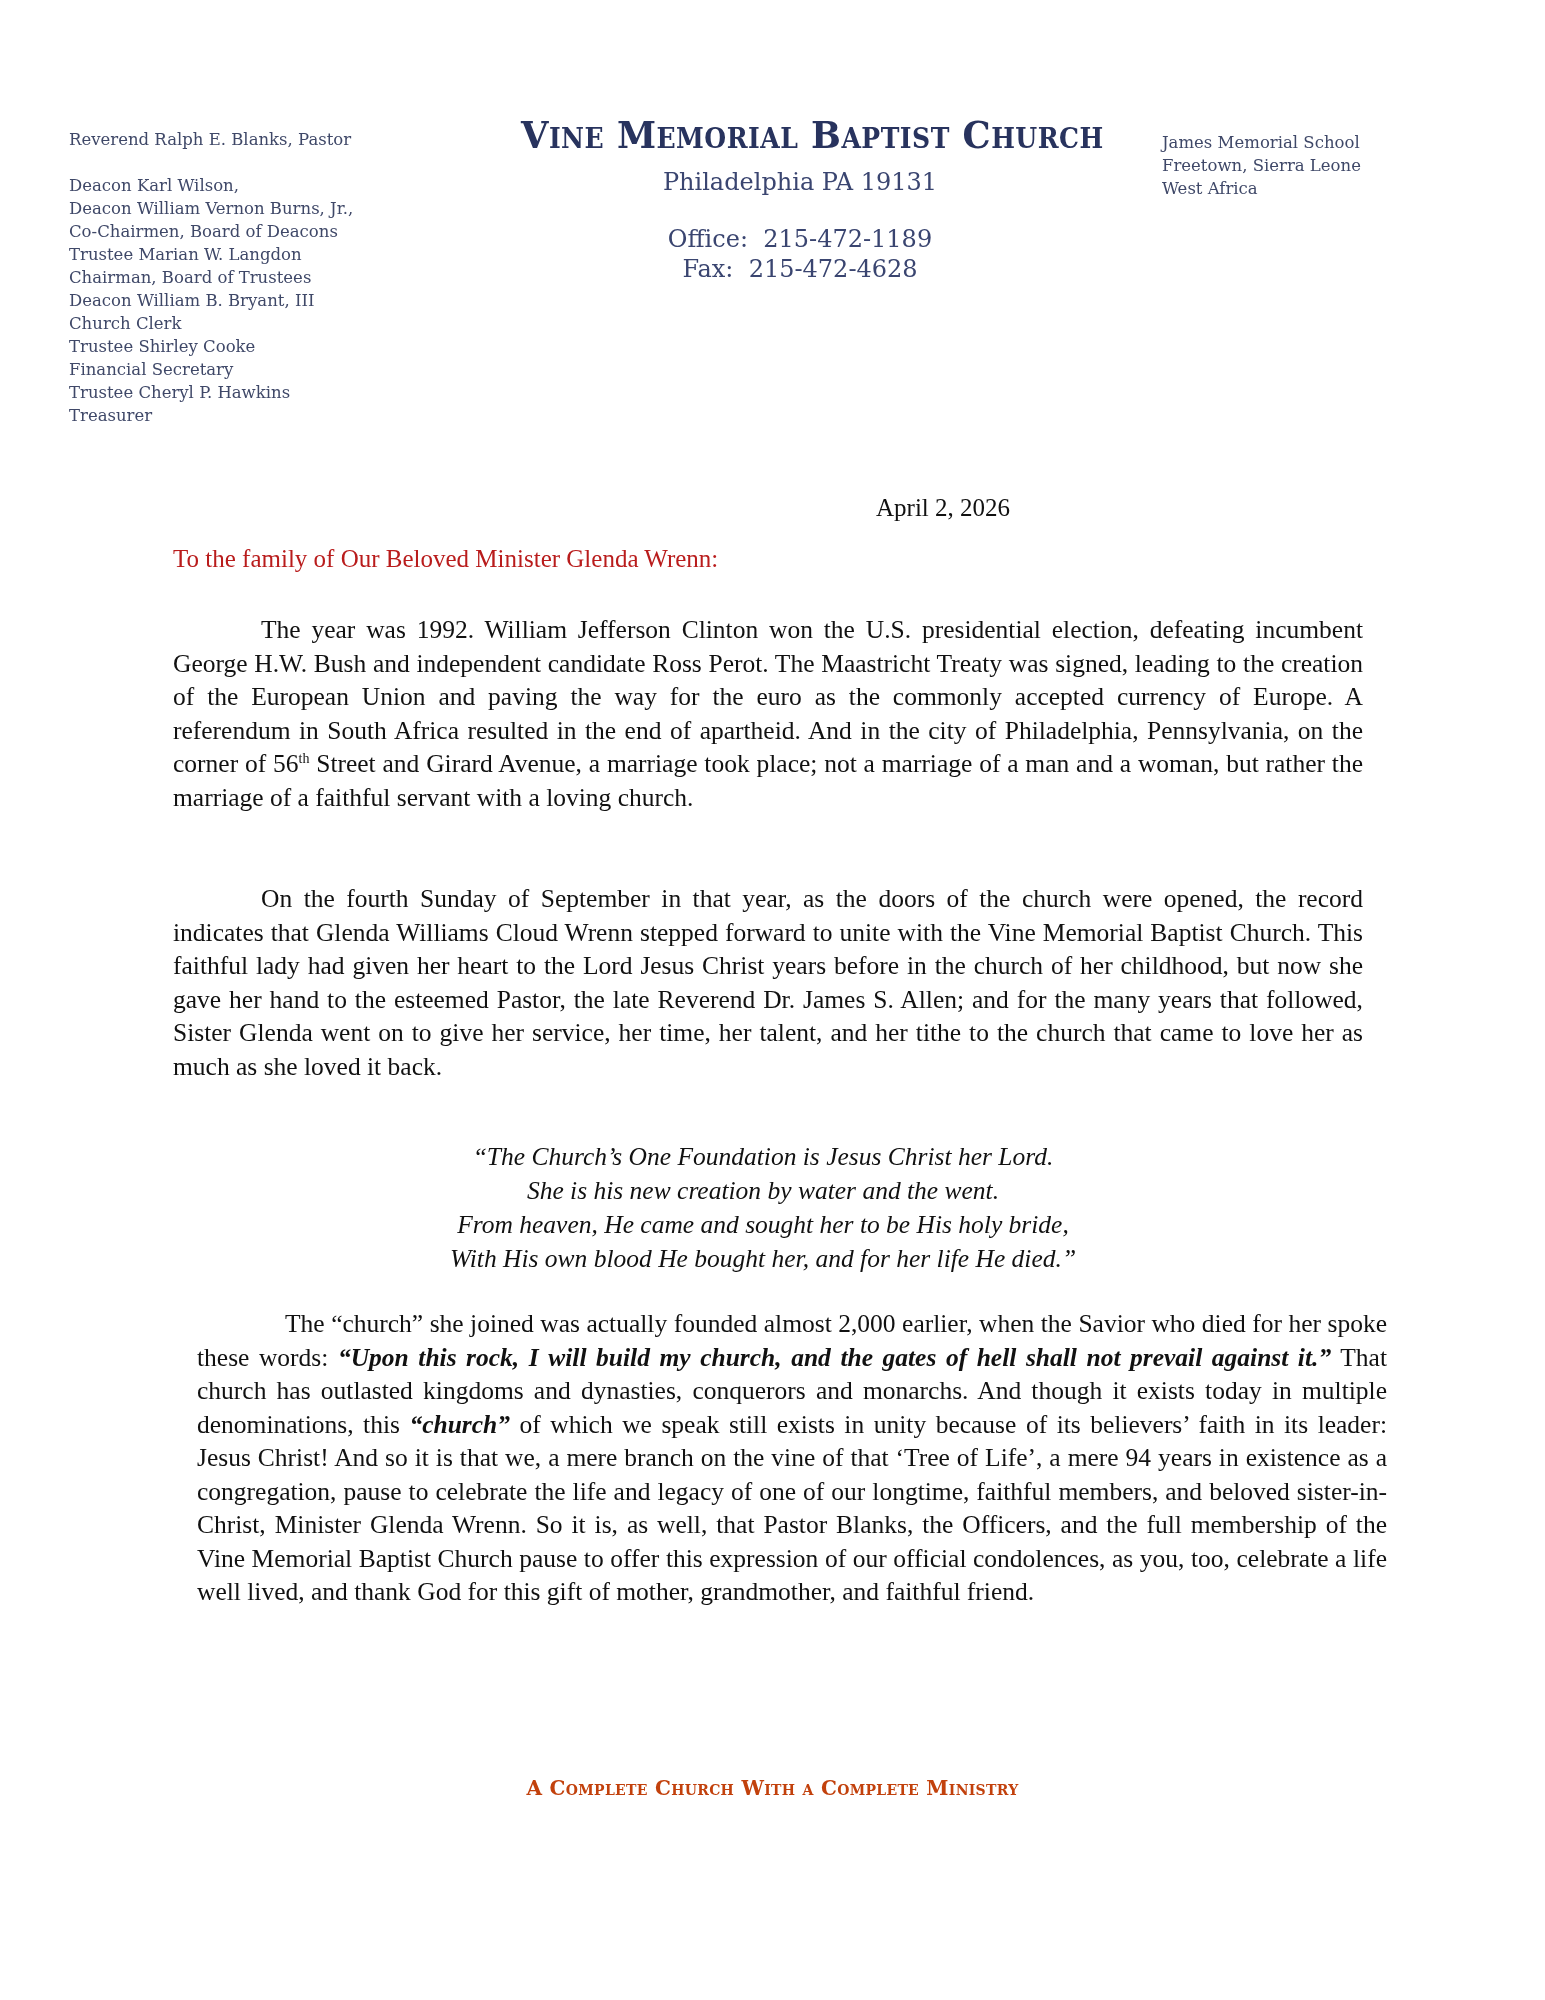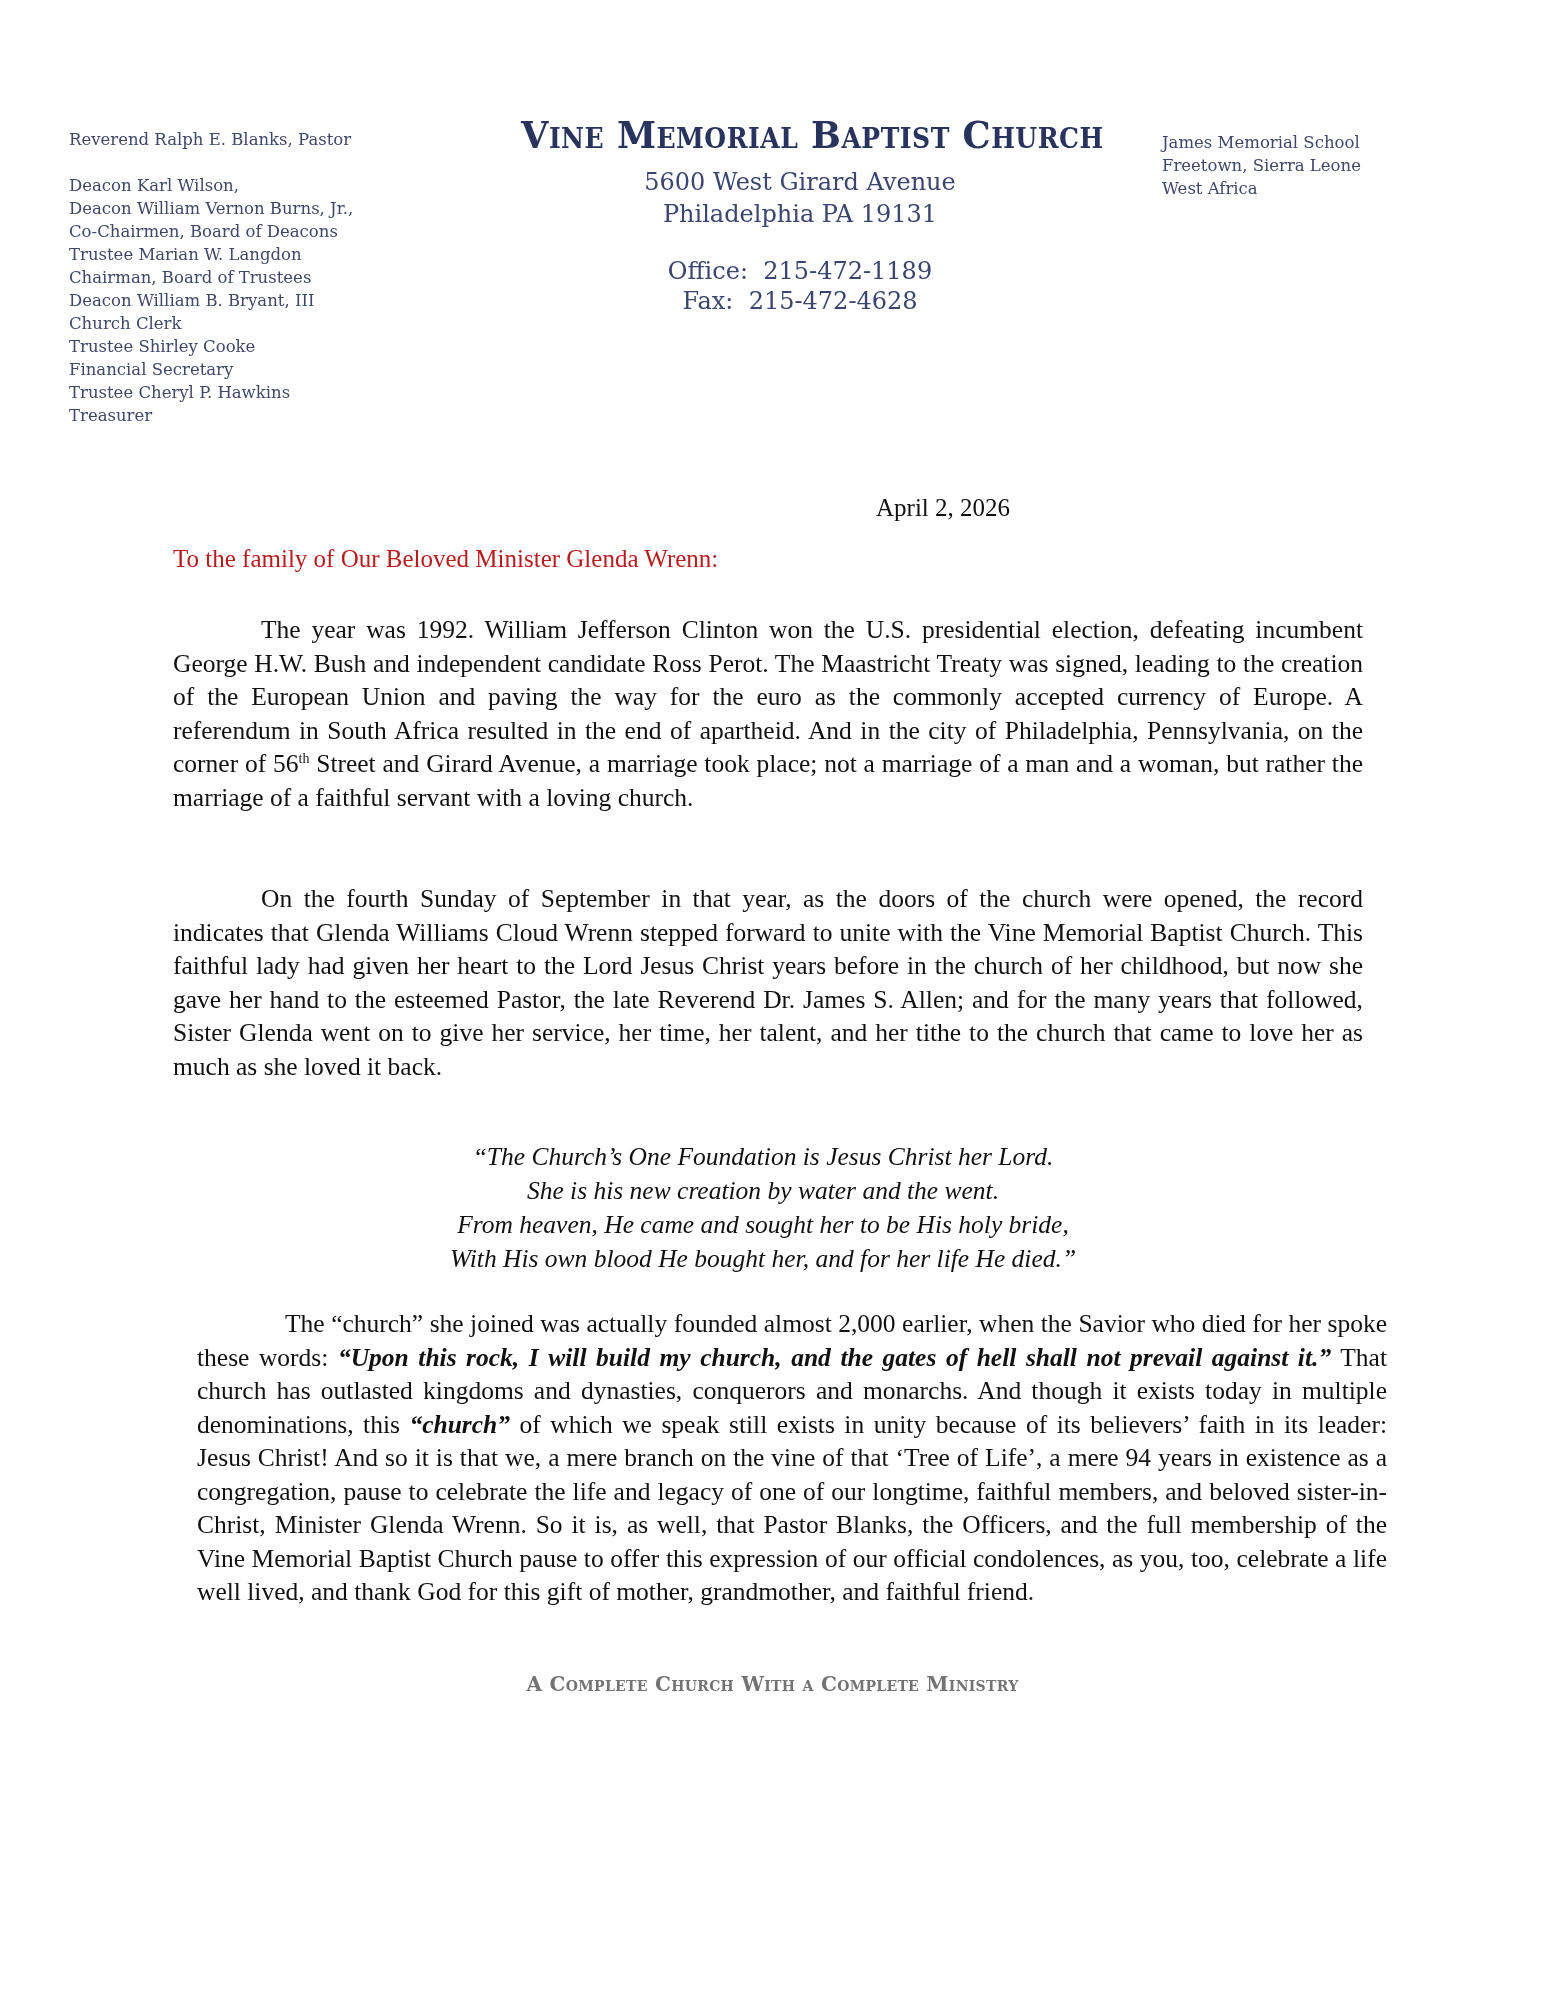--- a/index.html
+++ b/index.html
@@ -60,23 +60,23 @@
     .para sup { font-size: 14px; line-height: 0; vertical-align: super; }
     .bi { font-weight: bold; font-style: italic; }
 
     .hymn {
       position: absolute; left: 168px; top: 1140px; width: 1190px; text-align: center;
       font-family: "Liberation Serif", serif; font-size: 25.5px; line-height: 34px;
       font-weight: normal; font-style: italic; color: #111;
     }
 
     .footer-motto {
-      position: absolute; left: 0; top: 1672px; width: 1545px; text-align: center;
+      position: absolute; left: 0; top: 1776px; width: 1545px; text-align: center;
       font-family: "DejaVu Serif", serif; font-weight: bold; font-size: 20px;
-      color: #737373; font-variant: small-caps; letter-spacing: 0.3px;
+      color: #c2410c; font-variant: small-caps; letter-spacing: 0.3px;
     }
   </style>
 </head>
 <body>
 
 <div class="page">
 
   <div class="lh-left">
     <div class="pastor">Reverend Ralph E. Blanks, Pastor</div>
     <div>Deacon Karl Wilson,</div>
@@ -88,21 +88,20 @@
     <div>Church Clerk</div>
     <div>Trustee Shirley Cooke</div>
     <div>Financial Secretary</div>
     <div>Trustee Cheryl P. Hawkins</div>
     <div>Treasurer</div>
   </div>
 
   <div class="lh-center">
     <div class="church-name">Vine Memorial Baptist Church</div>
     <div class="addr">
-      <div>5600 West Girard Avenue</div>
       <div>Philadelphia PA 19131</div>
     </div>
     <div class="phones">
       <div style="white-space: pre;">Office:  215-472-1189</div>
       <div style="white-space: pre;">Fax:  215-472-4628</div>
     </div>
   </div>
 
   <div class="lh-right">
     <div>James Memorial School</div>

